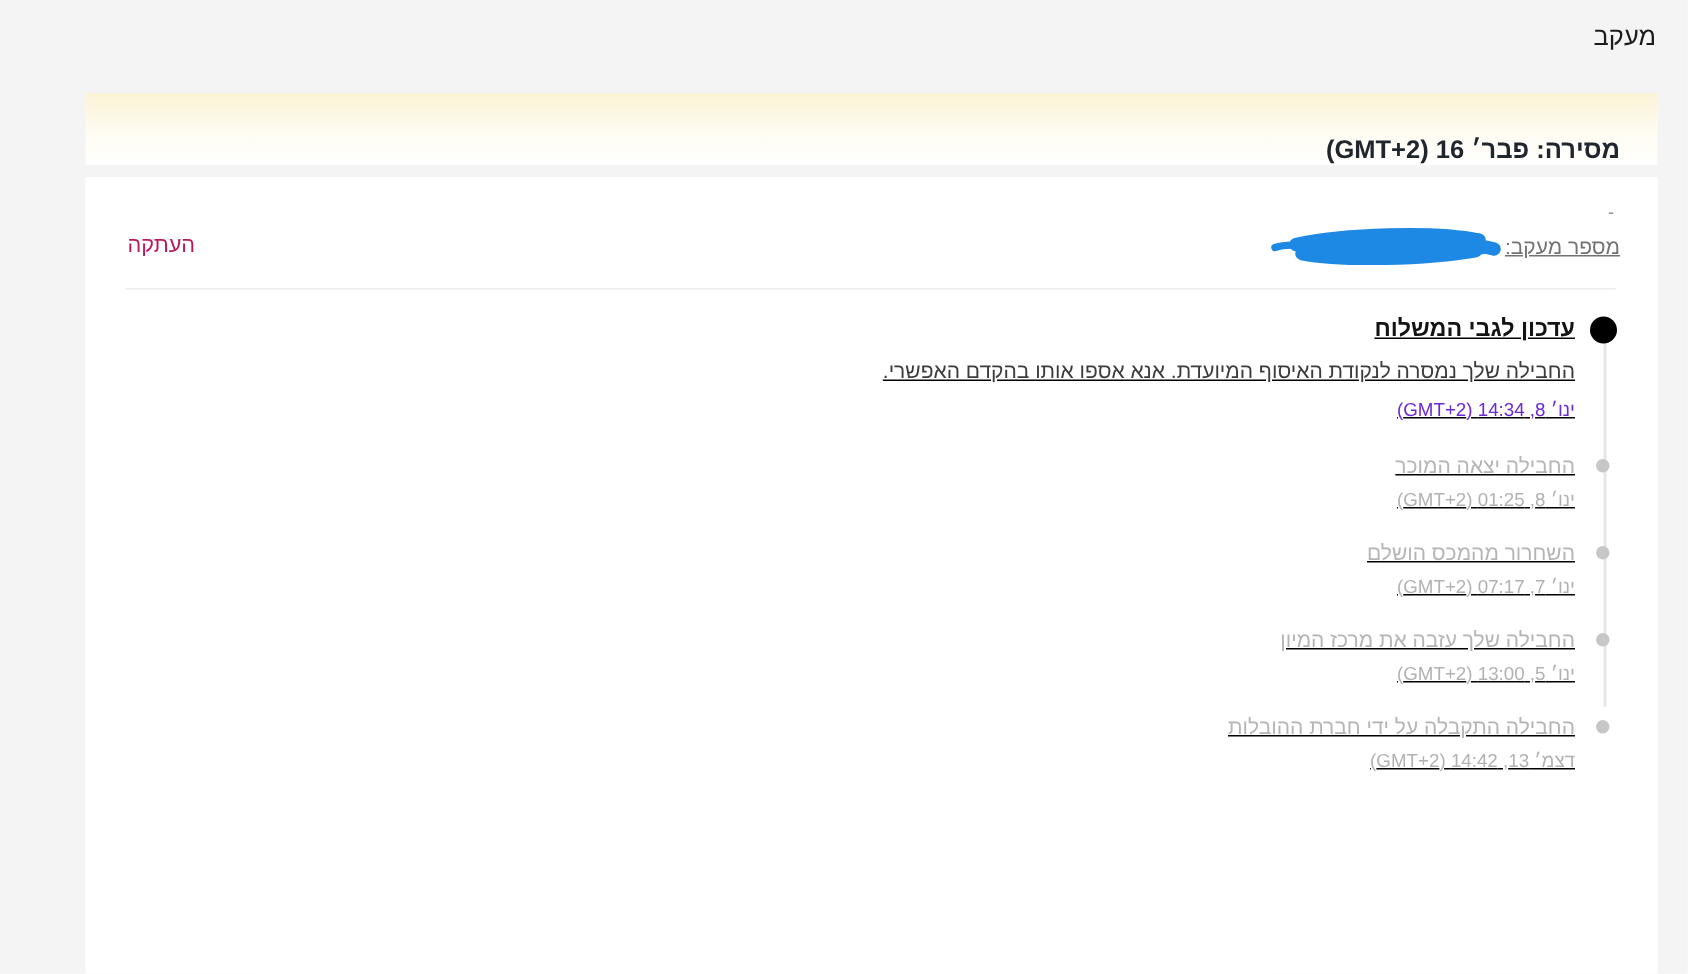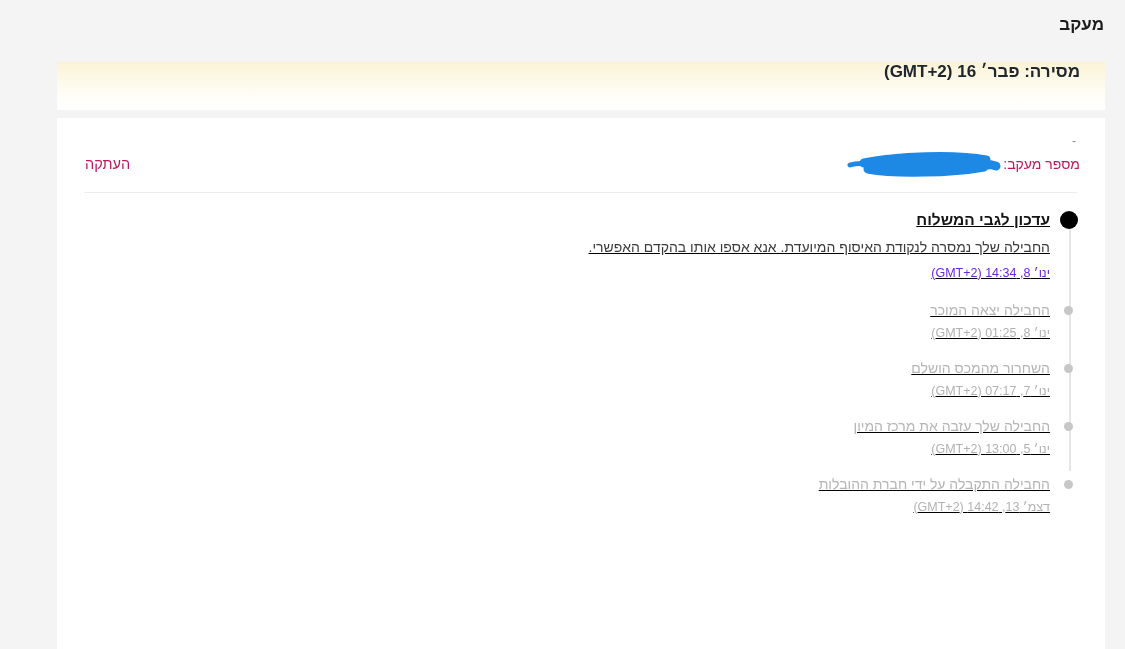--- a/index.html
+++ b/index.html
@@ -6,30 +6,30 @@
   html, body {
     width: 1125px; height: 649px;
     overflow: hidden;
     background: #f4f4f4;
     font-family: "Liberation Sans", "DejaVu Sans", sans-serif;
     direction: rtl;
   }
   .page-title {
     padding: 15px 21px 0 0;
     font-size: 17px;
-    font-weight: bold;
+    font-weight: normal;
     color: #1c1c1c;
     height: 36px;
   }
   .banner {
     margin: 26px 20px 0 57px;
     height: 48px;
     background: linear-gradient(180deg, #fbf3d6 0%, #fefcf2 55%, #ffffff 100%);
     display: flex;
-    align-items: flex-start;
+    align-items: flex-end;
     justify-content: flex-start;
     padding-right: 25px;
   }
   .banner-text {
     font-size: 17px;
     font-weight: bold;
     color: #20262e;
   }
   .card {
     margin: 8px 20px 0 57px;
@@ -49,21 +49,22 @@
     align-items: center;
     padding: 6px 25px 0 28px;
     height: 34px;
   }
   .tracking-group {
     display: flex;
     align-items: center;
   }
   .tracking-label {
     font-size: 14px;
-    color: #be185d;
+    color: #737373;
+    text-decoration: underline;
   }
   .scribble {
     display: inline-block;
     margin-right: 1px;
     height: 28px;
     width: 156px;
   }
   .copy-link {
     font-size: 14.5px;
     color: #be185d;

